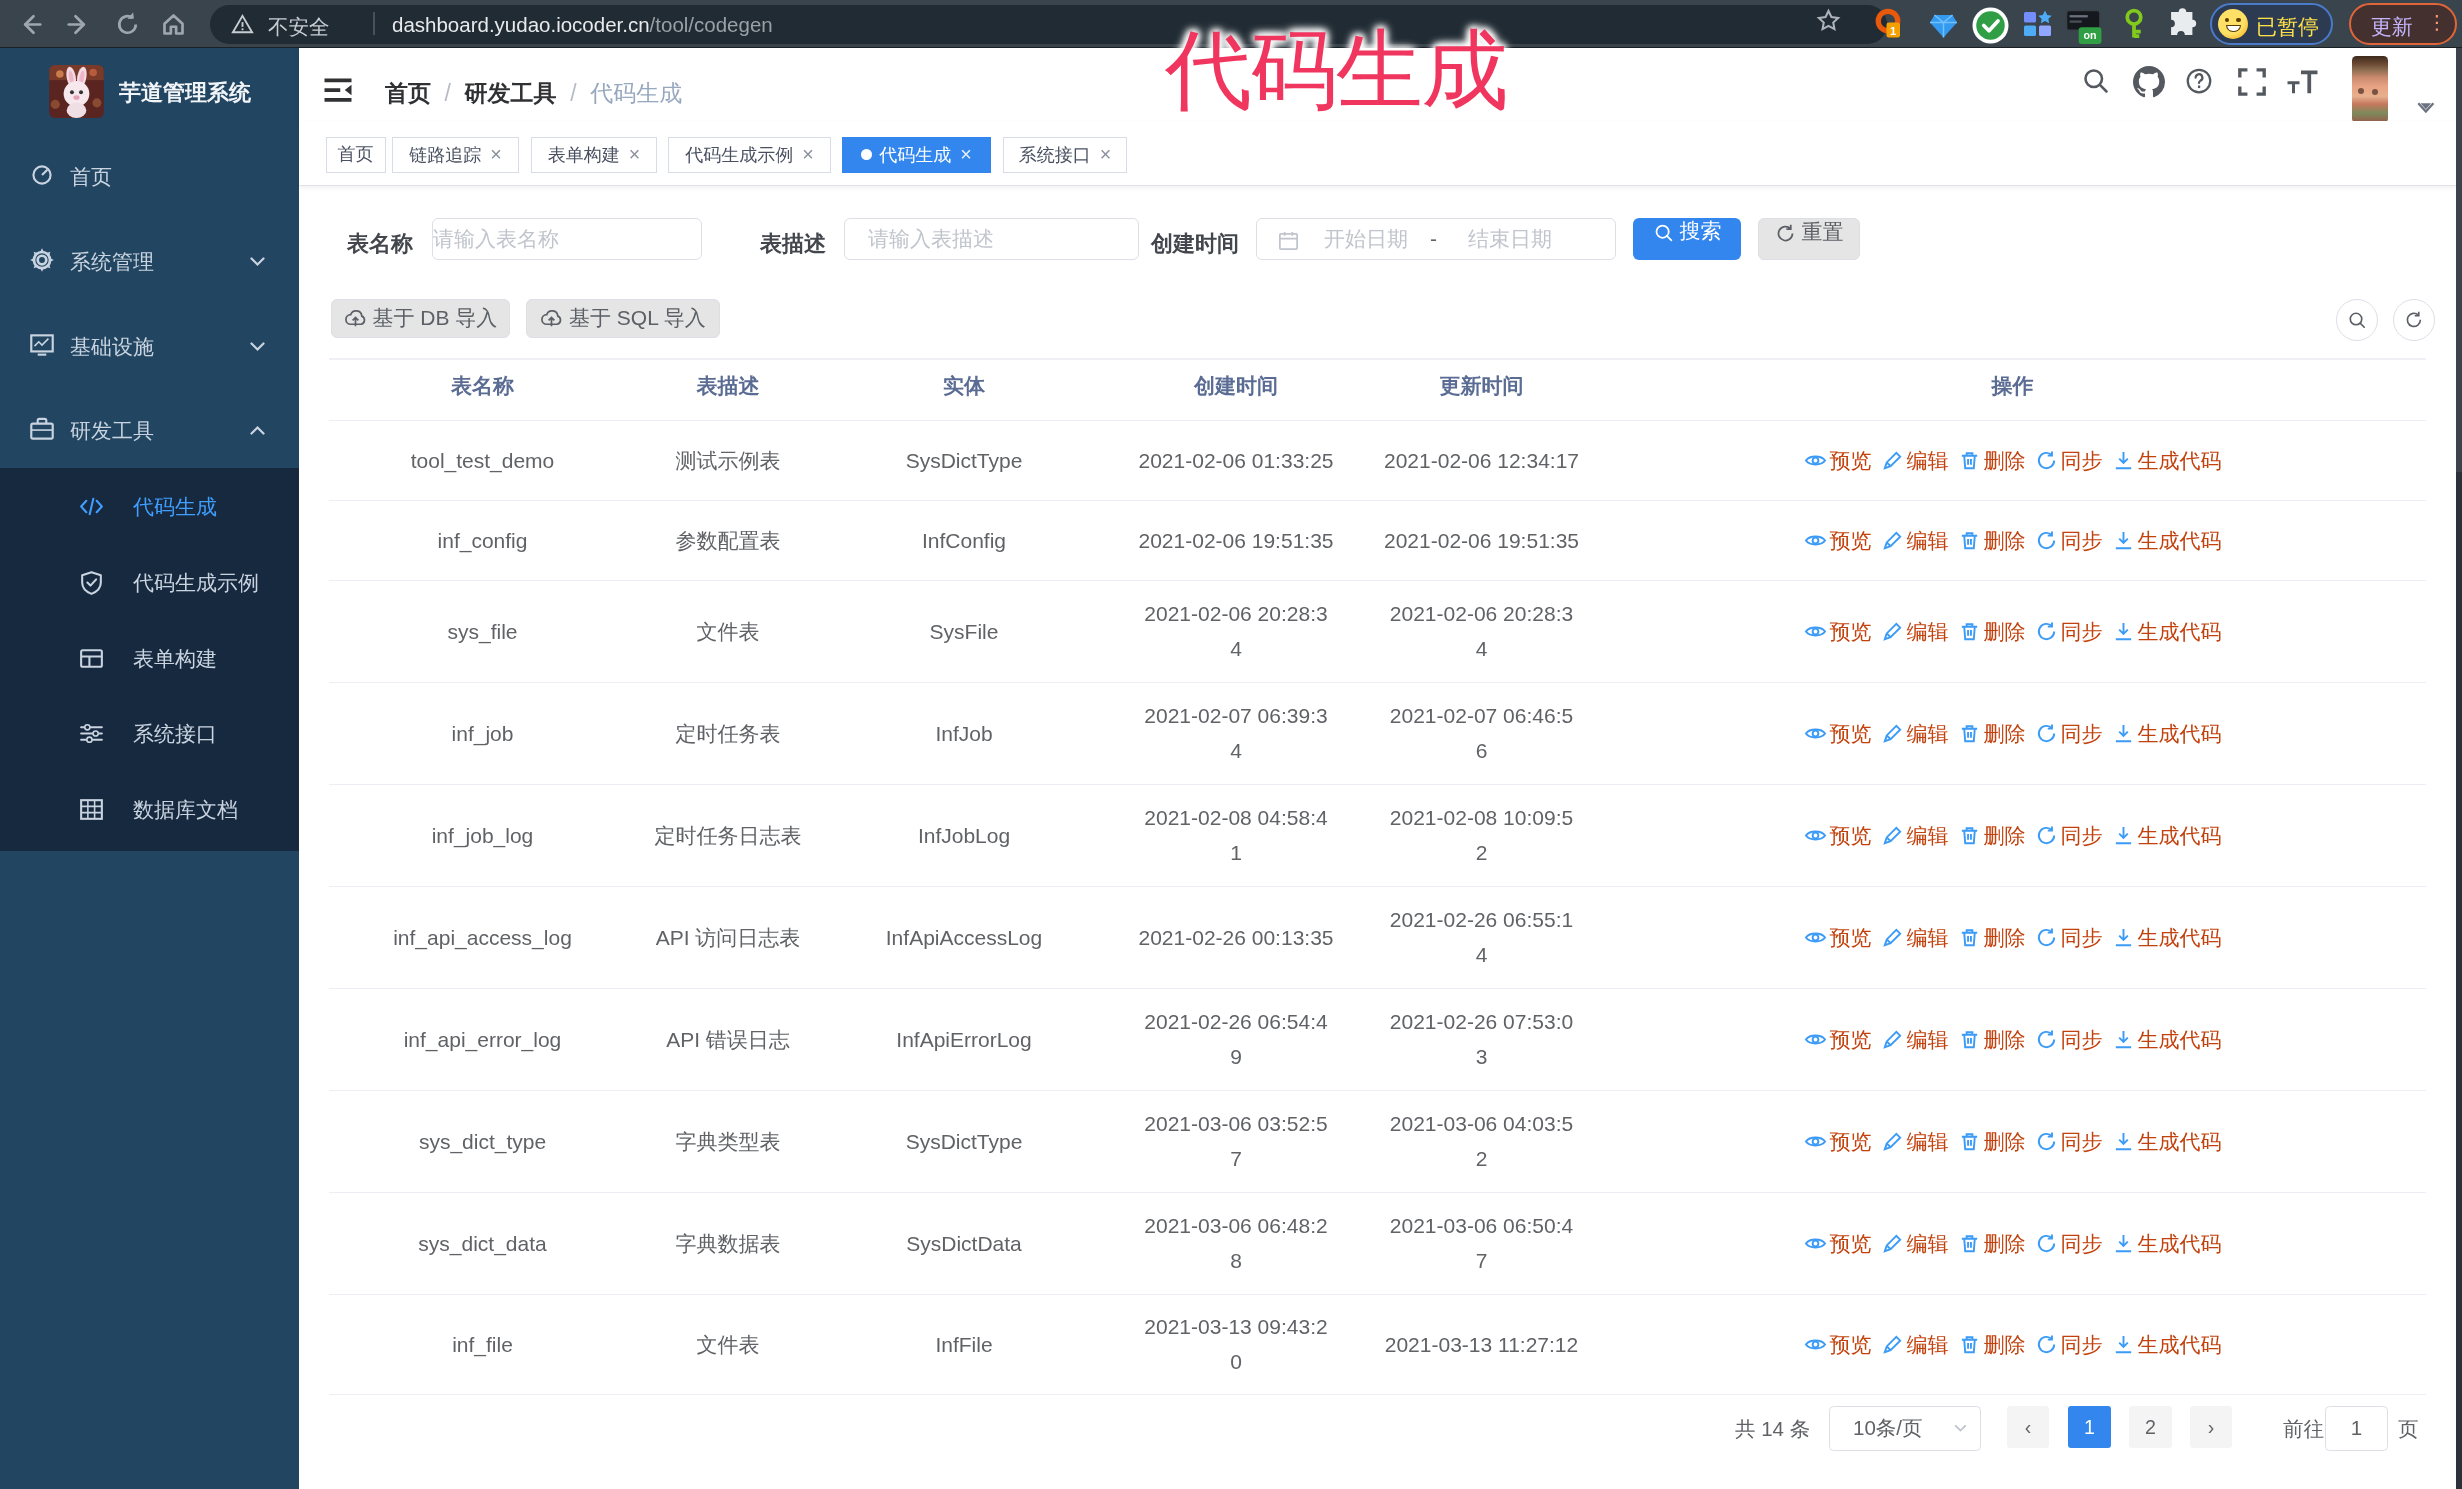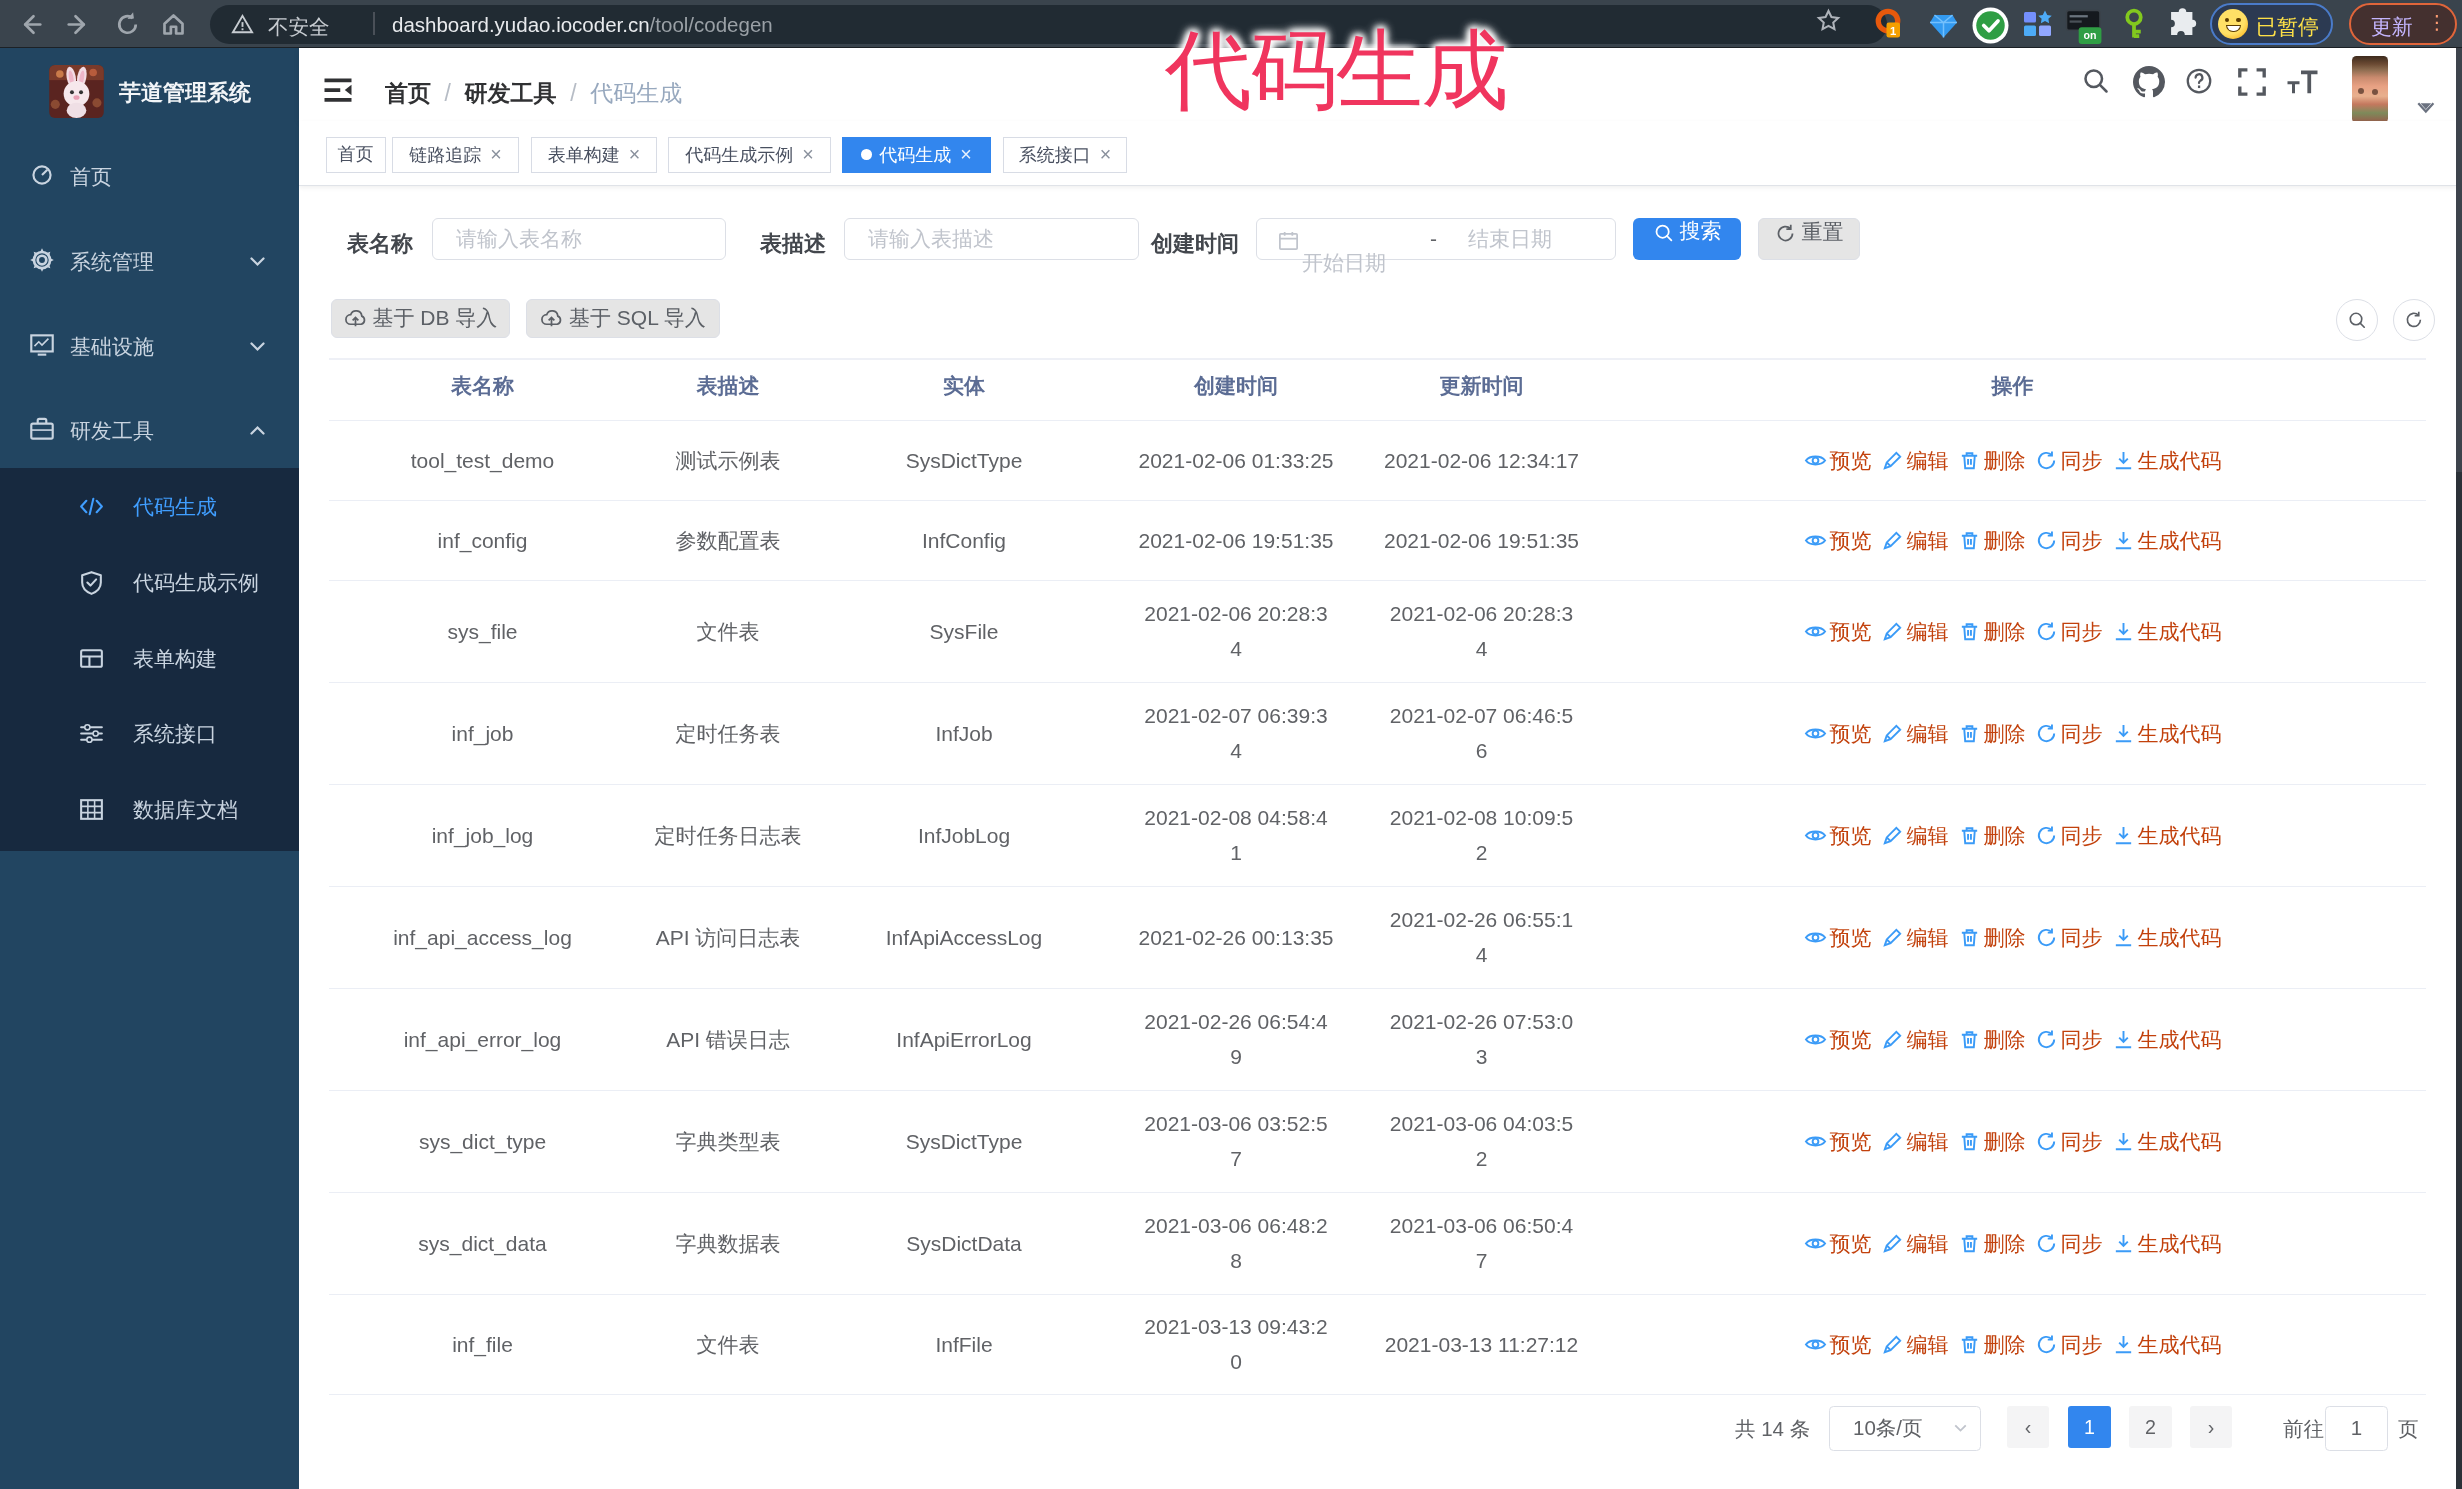--- a/index.html
+++ b/index.html
@@ -311,30 +311,30 @@
     <div id="tags">
       <div class="tag" style="left:26.5px; width:60px;">首页</div>
       <div class="tag" style="left:93px; width:127px;">链路追踪<span class="x">×</span></div>
       <div class="tag" style="left:232px; width:126px;">表单构建<span class="x">×</span></div>
       <div class="tag" style="left:369px; width:163px;">代码生成示例<span class="x">×</span></div>
       <div class="tag active" style="left:543px; width:149px;"><span class="dot"></span>代码生成<span class="x">×</span></div>
       <div class="tag" style="left:704px; width:124px;">系统接口<span class="x">×</span></div>
     </div>
 
     <div class="flabel" style="left:48px;">表名称</div>
-    <div class="finput" style="left:133px; width:294px; padding-left:23px;">请输入表名称</div>
+    <div class="finput" style="left:133px; width:270px; ">请输入表名称</div>
     <div class="flabel" style="left:461px;">表描述</div>
     <div class="finput" style="left:545px; width:295px; padding-left:23px;">请输入表描述</div>
     <div class="flabel" style="left:852px;">创建时间</div>
     <div class="finput" style="left:957px; width:360px;">
       <svg style="position:absolute;left:19.7px;top:9.8px;" width="23" height="23" viewBox="0 0 24 24">
           <rect x="3" y="5" width="18" height="16" rx="1" fill="none" stroke="#c0c4cc" stroke-width="1.8"></rect>
           <path d="M3 10 H21 M8 3 V7 M16 3 V7" stroke="#c0c4cc" stroke-width="1.8"></path>
         </svg>
-      <span style="position:absolute;left:45px;margin-top:24px;">开始日期</span>
+      <span style="position:absolute;left:67px;">开始日期</span>
       <span style="position:absolute;left:173px;color:#606266;">-</span>
       <span style="position:absolute;left:211px;">结束日期</span>
     </div>
     <div class="btn primary" style="left:1334px; top:170px; width:108px;">
       <svg style="position:relative;top:3.8px;" width="21" height="21" viewBox="0 0 24 24">
           <circle cx="11" cy="11" r="7" fill="none" stroke="#fff" stroke-width="2"></circle>
           <path d="M16 16 L21 21" stroke="#fff" stroke-width="2" stroke-linecap="round"></path>
         </svg>
       <span style="position:relative;top:-1.5px;">搜索</span>
     </div>

